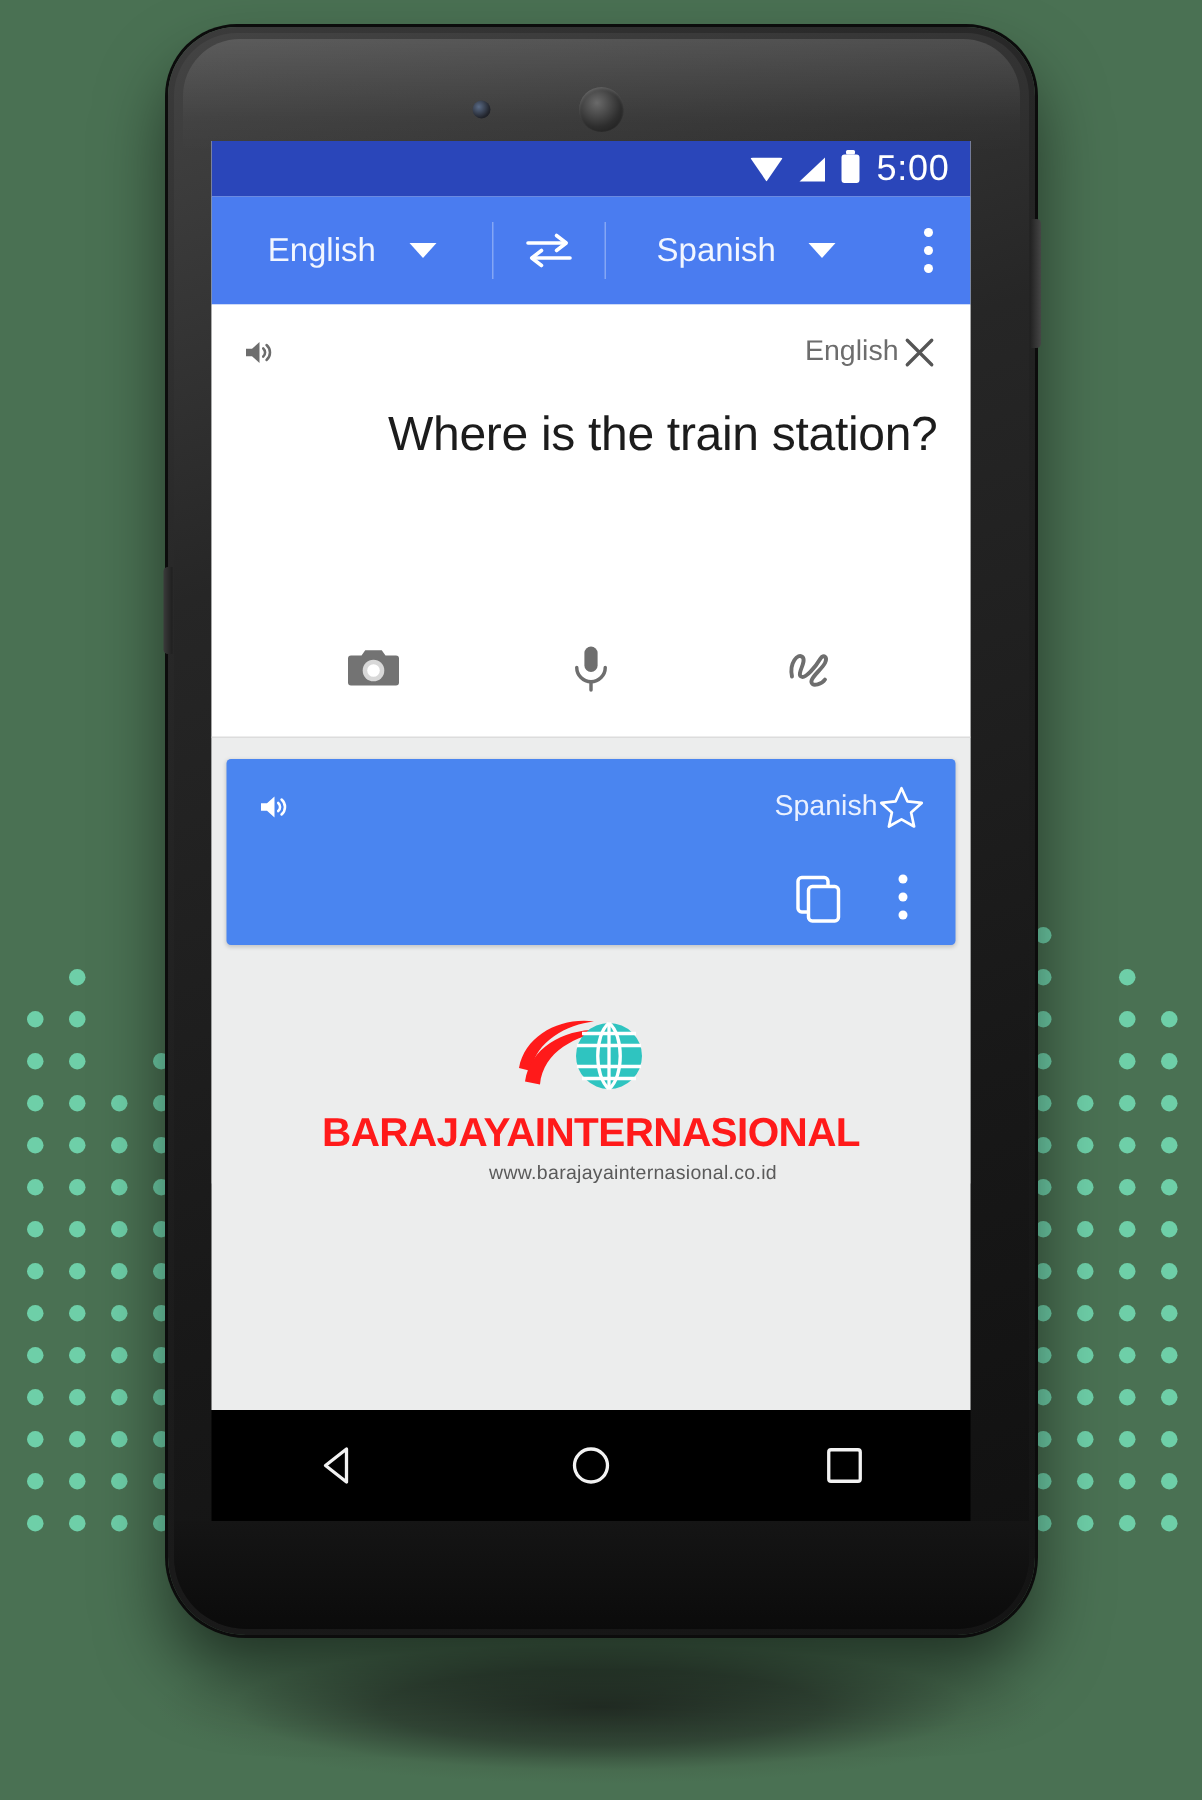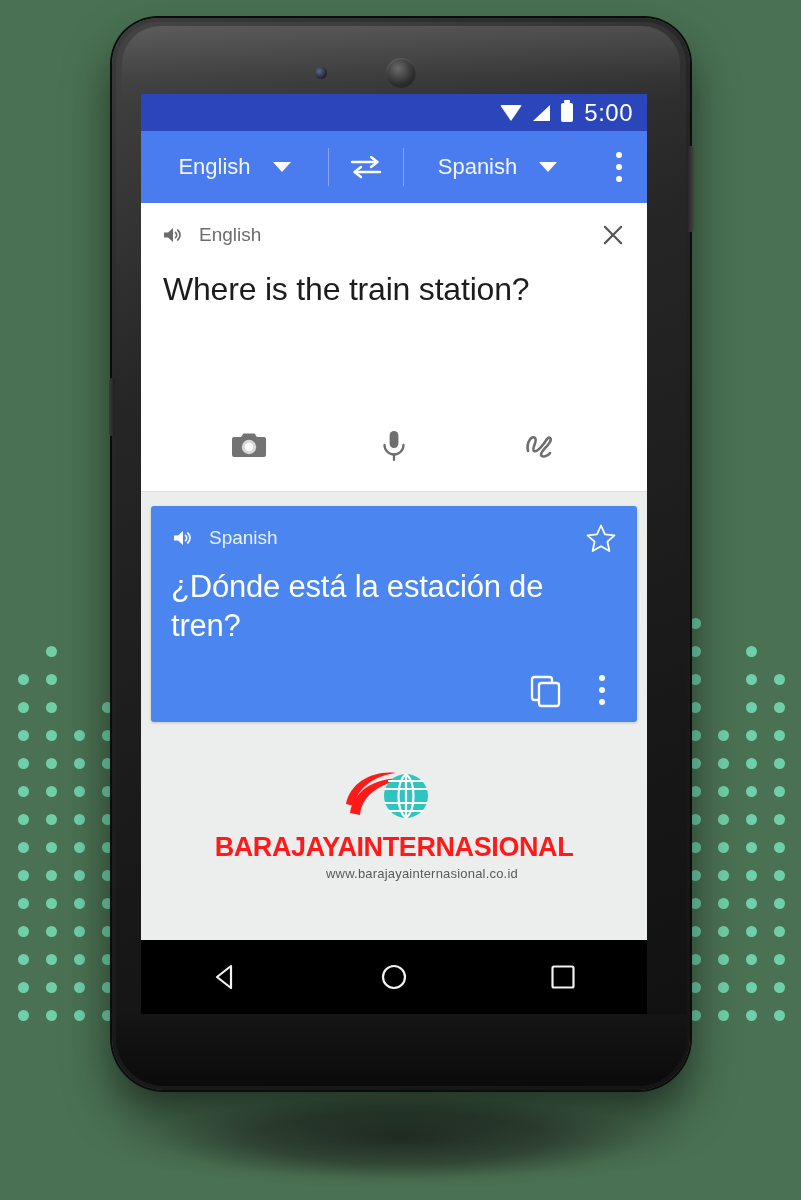--- a/index.html
+++ b/index.html
@@ -60,21 +60,21 @@
   .btn-right{
     position:absolute; right:-4px; top:128px; width:7px; height:86px;
     background:linear-gradient(270deg,#454545,#232323);
     border-radius:0 3px 3px 0;
   }
 
   
   .screen{
     position:absolute; left:29px; top:76px;
     width:506px; height:846px;
-    background:#eceded; overflow:hidden;
+    background:#eceded; overflow:hidden;text-align:right;
   }
 
   
   .statusbar{
     height:37px; background:#2a46ba;
     display:flex; align-items:center; justify-content:flex-end;
     padding-right:14px; gap:11px;
   }
   .sb-wifi{ width:0;height:0;border-left:11px solid transparent;border-right:11px solid transparent;border-top:16px solid #fff; border-radius:2px;}
   .sb-signal{ width:0;height:0;border-left:17px solid transparent;border-bottom:16px solid #fff;}
@@ -382,21 +382,20 @@
           <svg class="speaker-sm" viewBox="0 0 24 24">
             <path d="M3 9.5 h4 L12 5 v14 L7 14.5 H3 Z" fill="#ffffff"></path>
             <path d="M14.5 9.3 a3.6 3.6 0 0 1 0 5.4" stroke="#fff" stroke-width="1.7" fill="none" stroke-linecap="round"></path>
             <path d="M16.7 7 a6.6 6.6 0 0 1 0 10" stroke="#fff" stroke-width="1.7" fill="none" stroke-linecap="round"></path>
           </svg>
           <span class="tr-lang">Spanish</span>
           <svg class="star" viewBox="0 0 32 32">
             <path d="M16 3.5 L20 12.3 L29.5 13.3 L22.4 19.7 L24.4 29 L16 24.2 L7.6 29 L9.6 19.7 L2.5 13.3 L12 12.3 Z" fill="none" stroke="#fff" stroke-width="1.8" stroke-linejoin="round"></path>
           </svg>
         </div>
-        <div class="tr-text">¿Dónde está la estación de tren?</div>
         <div class="tr-actions">
           <svg class="copy-ic" viewBox="0 0 36 36">
             <rect x="5" y="5" width="20" height="23" rx="2.5" fill="none" stroke="#fff" stroke-width="2.3"></rect>
             <rect x="12" y="11" width="20" height="23" rx="2.5" fill="#4a85f0" stroke="#fff" stroke-width="2.3"></rect>
           </svg>
           <div class="tr-kebab">
             <i></i>
               <i></i>
               <i></i>
           </div>

